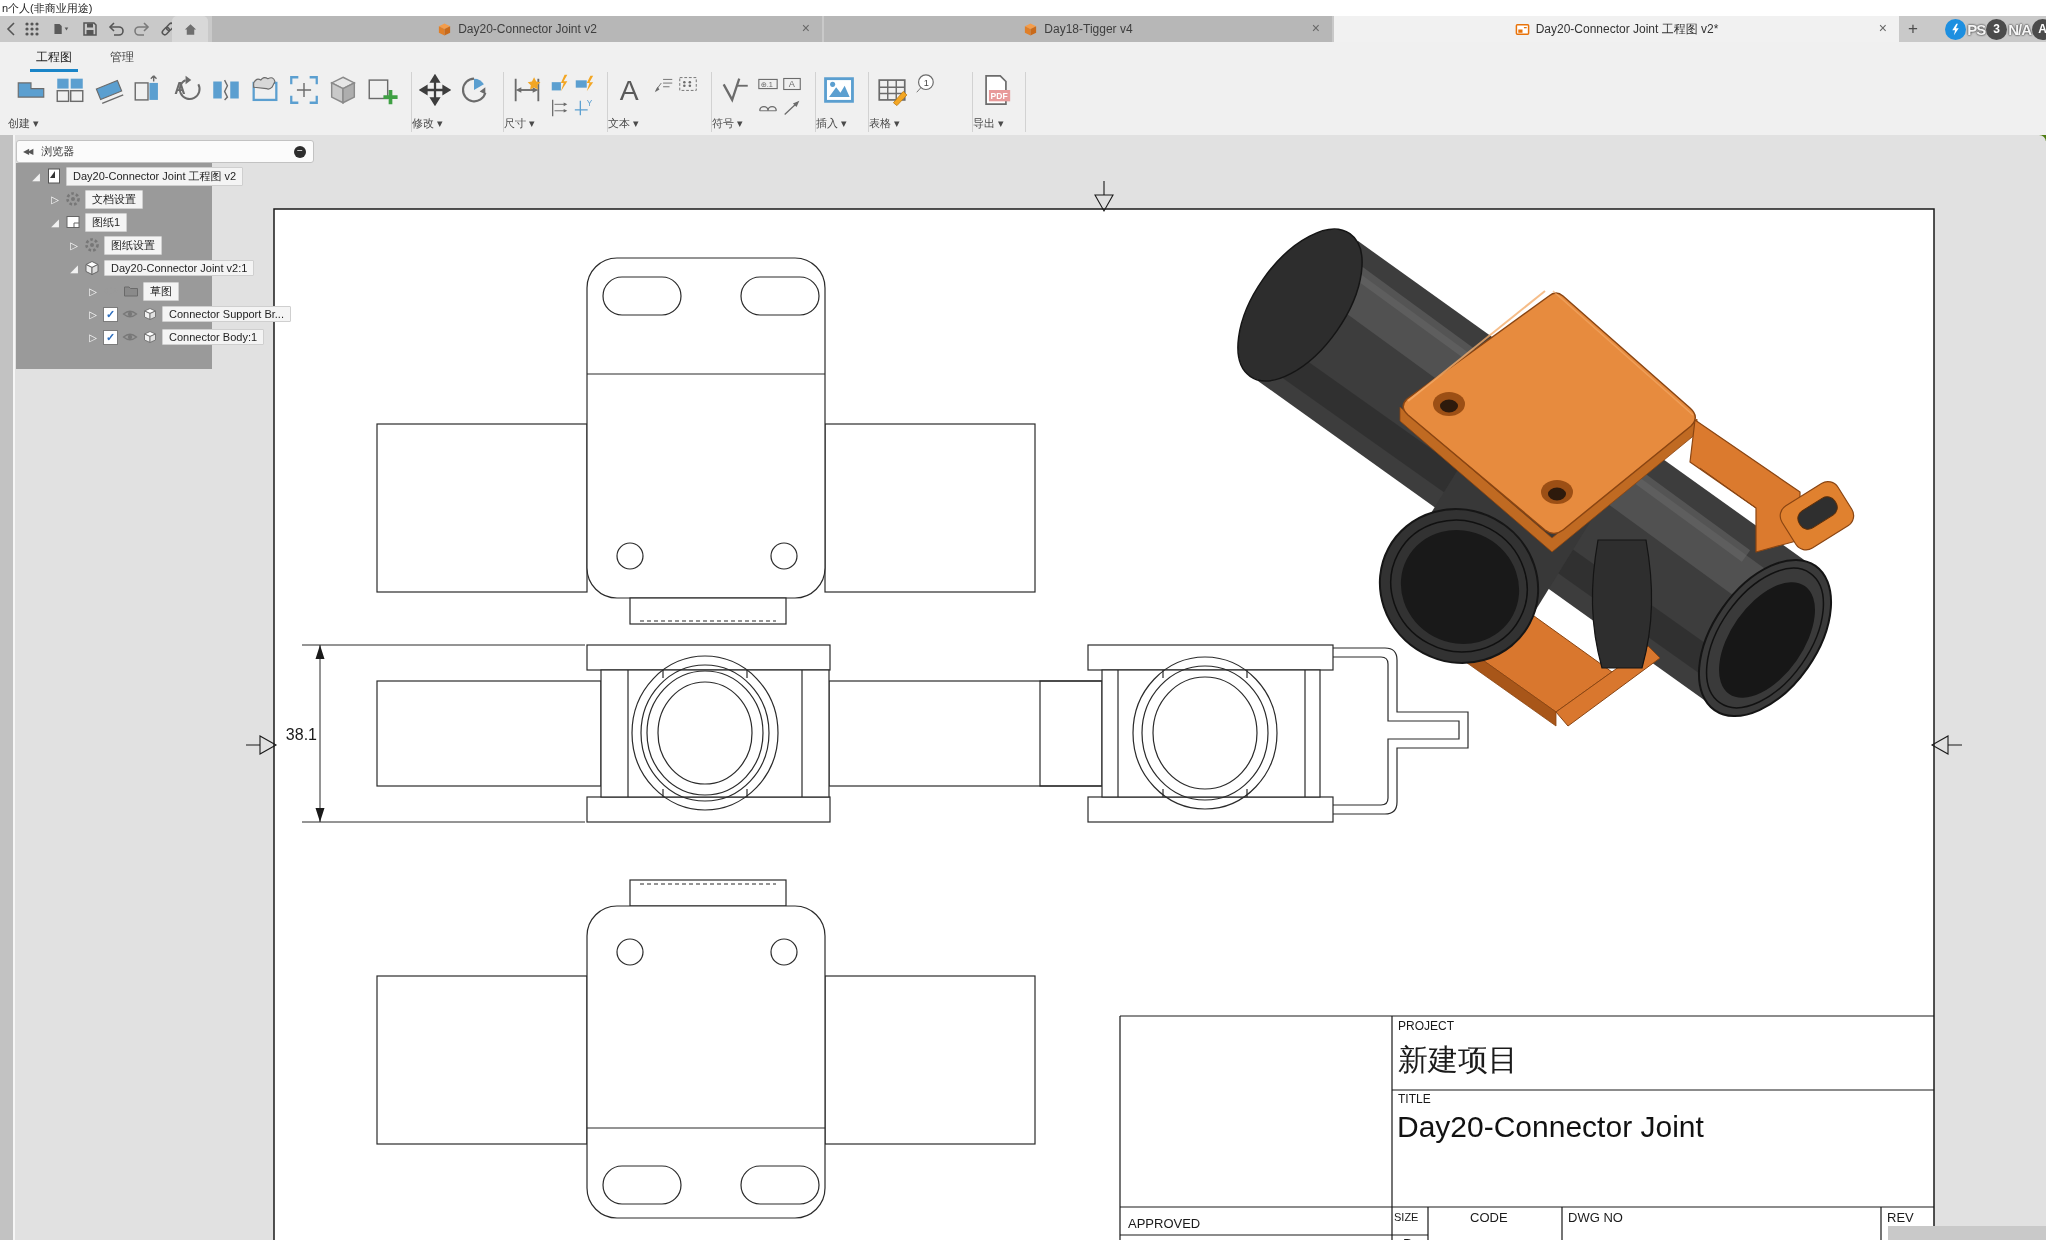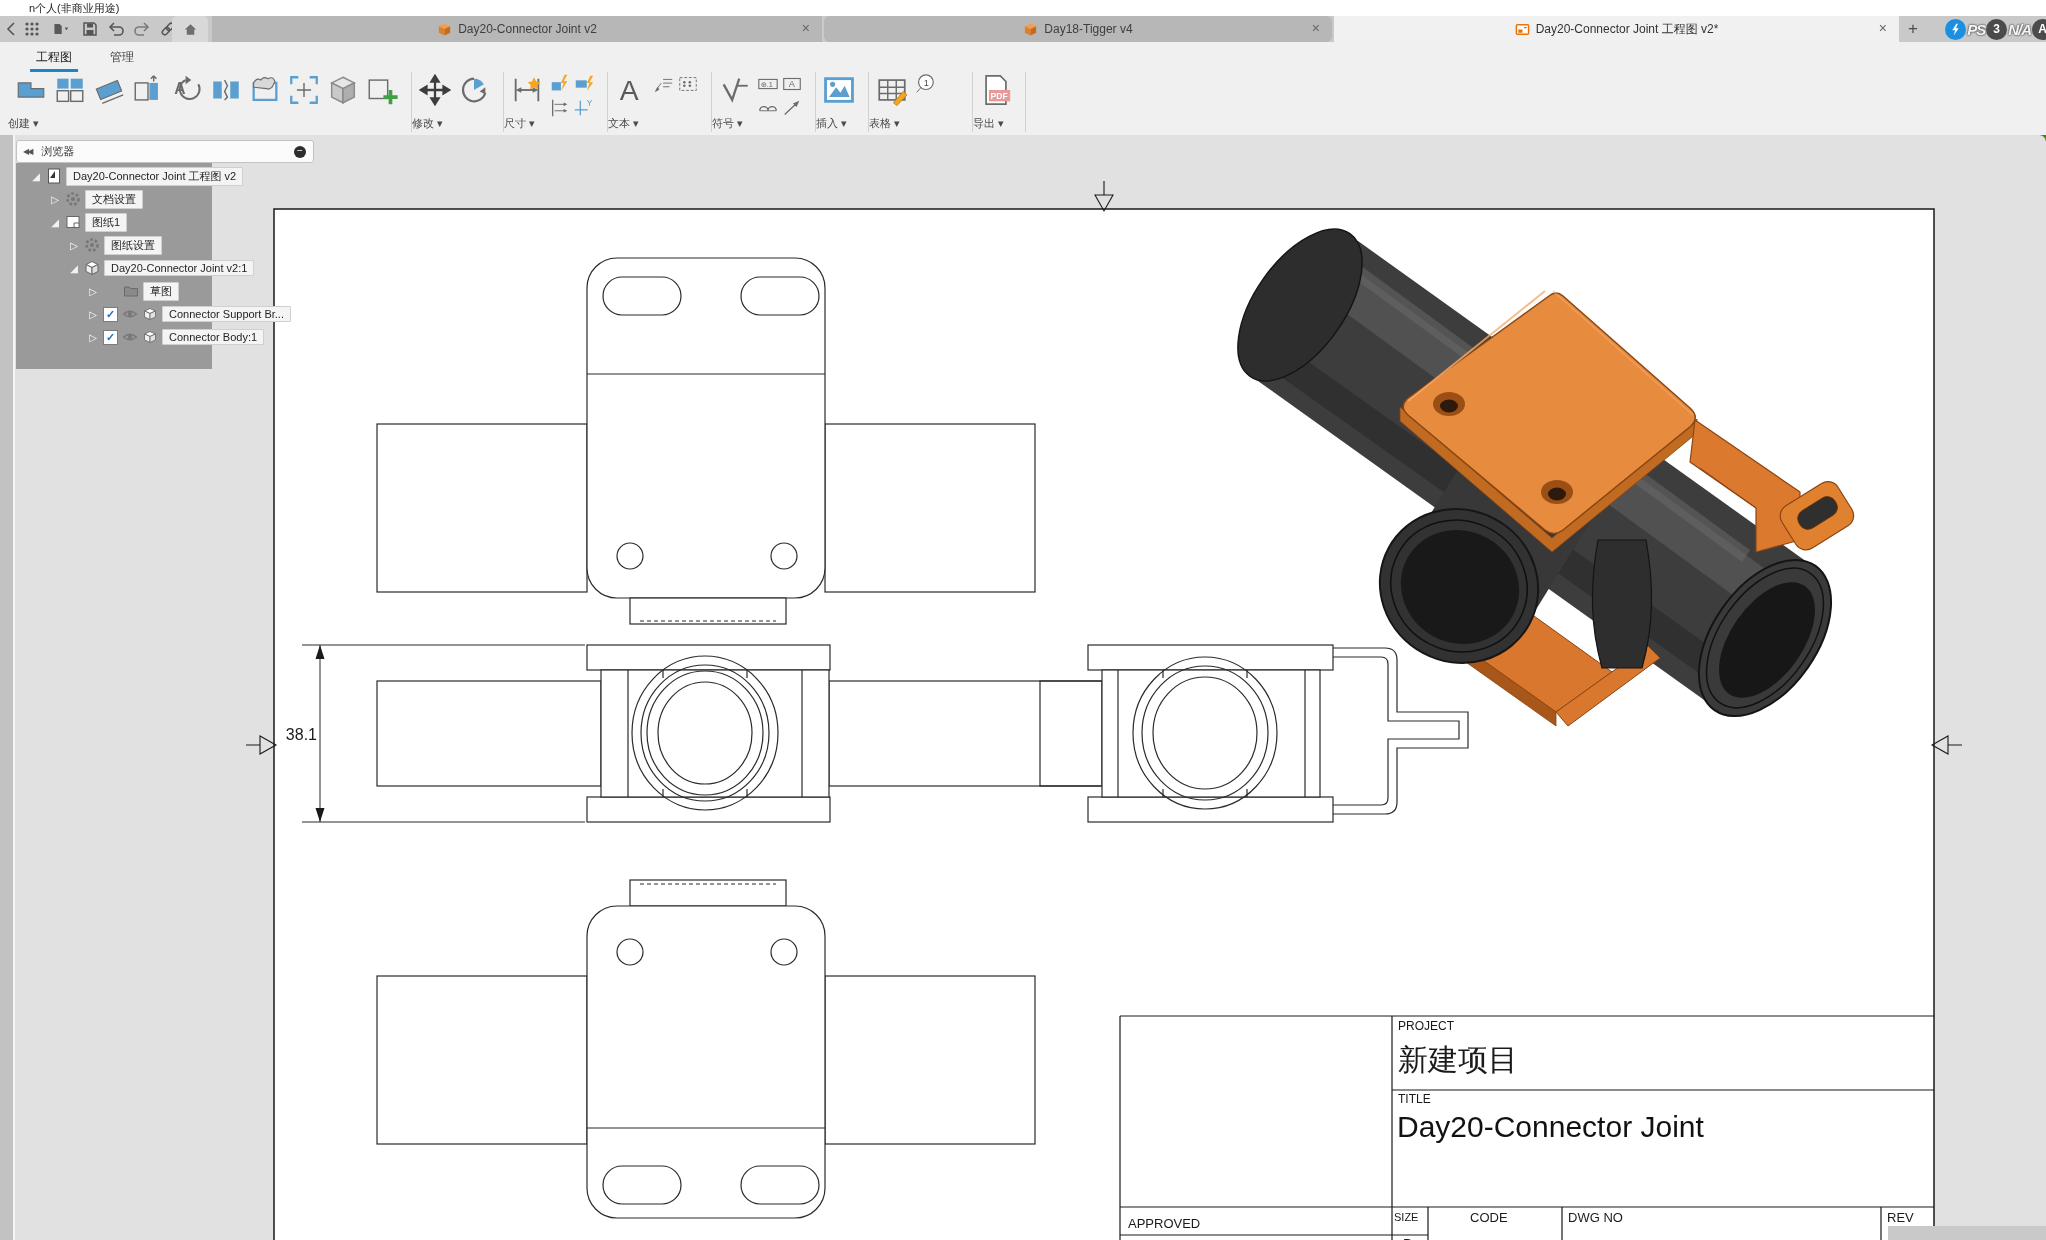--- a/index.html
+++ b/index.html
@@ -1,38 +1,38 @@
 <!DOCTYPE html>
 <html><head>
 <meta charset="utf-8">
 <style>
   html,body{margin:0;padding:0;background:#888;}
   #screen{position:relative;width:2046px;height:1240px;overflow:hidden;
           font-family:"Liberation Sans",sans-serif;background:#e1e1e1;}
   .abs{position:absolute;}
   
   #titlebar{left:0;top:0;width:2046px;height:16px;background:#ffffff;}
-  #titlebar span{position:absolute;left:2px;top:1px;font-size:11px;color:#1d1d1d;margin-left:27px;}
+  #titlebar span{position:absolute;left:2px;top:1px;font-size:11px;color:#1d1d1d;}
   
   #tabbar{left:0;top:16px;width:2046px;height:26px;background:#c9c9c9;}
   .qico{position:absolute;top:3px;width:20px;height:20px;display:flex;align-items:center;justify-content:center;color:#555;}
   .qico svg{width:16px;height:16px;}
   #home-tile{position:absolute;left:172px;top:0;width:36px;height:26px;background:#d8d8d8;border-radius:5px 5px 0 0;display:flex;align-items:center;justify-content:center;}
   #tabs{position:absolute;left:212px;top:0;height:26px;display:flex;}
   .tab{position:relative;height:26px;background:#b7b7b7;margin-right:2px;display:flex;align-items:center;justify-content:center;gap:6px;}
   .tab.active{background:#f1f1f1;}
   .tab .tablabel{font-size:12px;color:#3e3e3e;white-space:nowrap;}
   .tab.active .tablabel{color:#333;}
   .tab .tabclose{position:absolute;right:12px;top:4px;font-size:14px;color:#666;cursor:pointer;}
   .tabicon svg{width:15px;height:15px;display:block;}
   #newtab{position:absolute;left:1902px;top:3px;width:22px;height:20px;text-align:center;font-size:17px;color:#4c4c4c;line-height:19px;}
   #badge-cluster{position:absolute;right:2px;top:2px;height:22px;display:flex;align-items:center;gap:1px;}
   .bdg-circle{width:21px;height:21px;border-radius:50%;background:#4b4b4b;color:#fff;font-size:12px;font-weight:bold;display:flex;align-items:center;justify-content:center;}
   .bdg-blue{background:#1d8fe0;}
-  .bdg-text{color:#f5f5f5;font-weight:bold;font-style:italic;font-size:15px;text-shadow:0 0 2px #444,0 0 2px #444;letter-spacing:-1px;}
+  .bdg-text{color:#f5f5f5;font-weight:bold;font-size:15px;text-shadow:0 0 2px #444,0 0 2px #444;letter-spacing:-1px;}
   .bdg-clip{margin-right:-9px;}
   
   #ribbon{left:0;top:42px;width:2046px;height:93px;background:#f0f0f0;border-bottom:6px solid #4d7c0f;}
   #ribbon-tabs{position:absolute;left:30px;top:4px;display:flex;gap:26px;}
   .rtab{font-size:12px;color:#454545;padding:3px 6px 6px 6px;position:relative;}
   .rtab.active{color:#222;}
   .rtab.active:after{content:"";position:absolute;left:0;right:0;bottom:0;height:3px;background:#1a85c8;}
   #ribbon-groups{position:absolute;left:8px;top:30px;display:flex;align-items:stretch;height:60px;}
   .rgroup{position:relative;padding:0 12px 0 6px;border-right:1px solid #d2d2d2;}
   .ricons{display:flex;align-items:flex-start;gap:5px;padding-top:1px;}
@@ -132,21 +132,21 @@
           <span class="tabicon">
             <svg viewBox="0 0 16 16">
               <path d="M8 1.5 L14 4.5 L8 7.5 L2 4.5 Z" fill="#f49d4b"></path>
               <path d="M2 4.5 V11.5 L8 14.5 V7.5 Z" fill="#e07f28"></path>
               <path d="M14 4.5 V11.5 L8 14.5 V7.5 Z" fill="#c96a1a"></path>
             </svg>
           </span>
           <span class="tablabel">Day20-Connector Joint v2</span>
           <span class="tabclose">×</span>
         </div>
-        <div class="tab" style="width: 508px; border-radius: 6px;">
+        <div class="tab" style="width: 508px;">
           <span class="tabicon">
             <svg viewBox="0 0 16 16">
               <path d="M8 1.5 L14 4.5 L8 7.5 L2 4.5 Z" fill="#f49d4b"></path>
               <path d="M2 4.5 V11.5 L8 14.5 V7.5 Z" fill="#e07f28"></path>
               <path d="M14 4.5 V11.5 L8 14.5 V7.5 Z" fill="#c96a1a"></path>
             </svg>
           </span>
           <span class="tablabel">Day18-Tigger v4</span>
           <span class="tabclose">×</span>
         </div>

